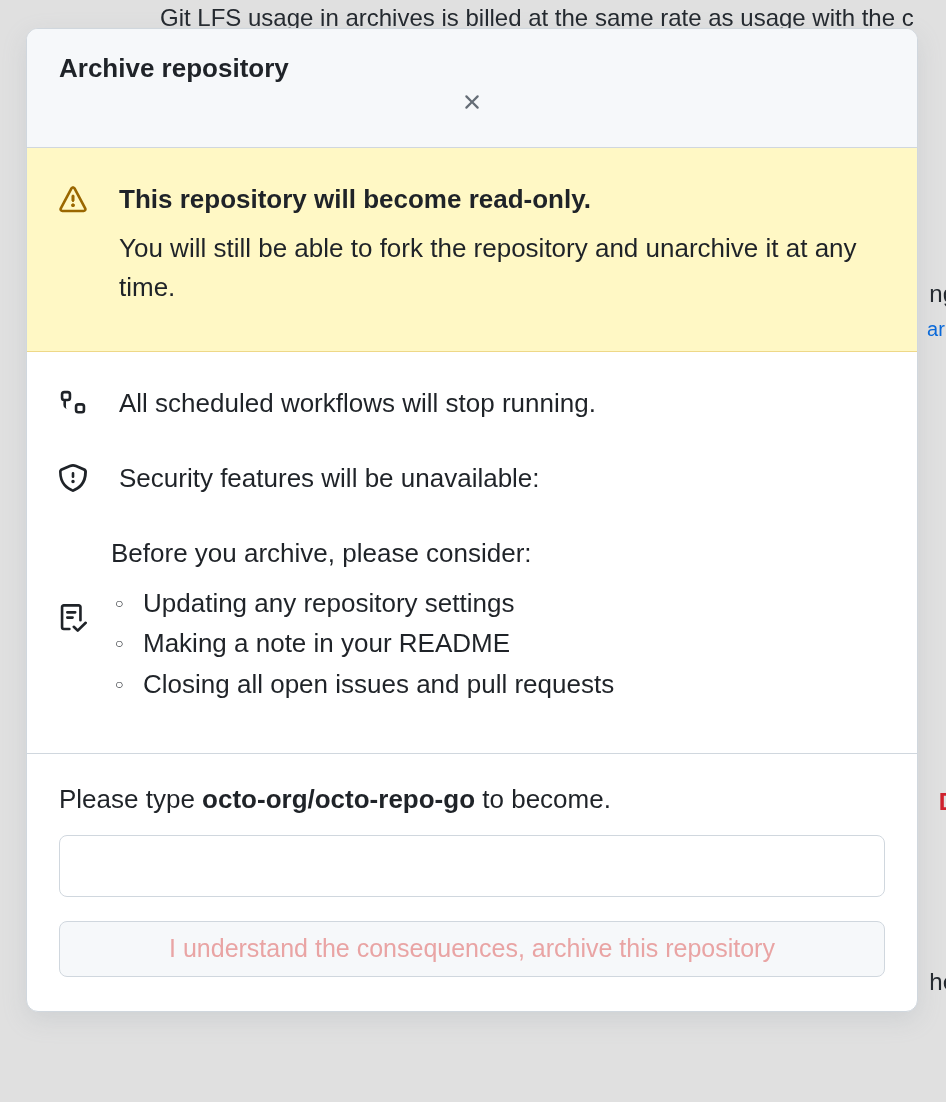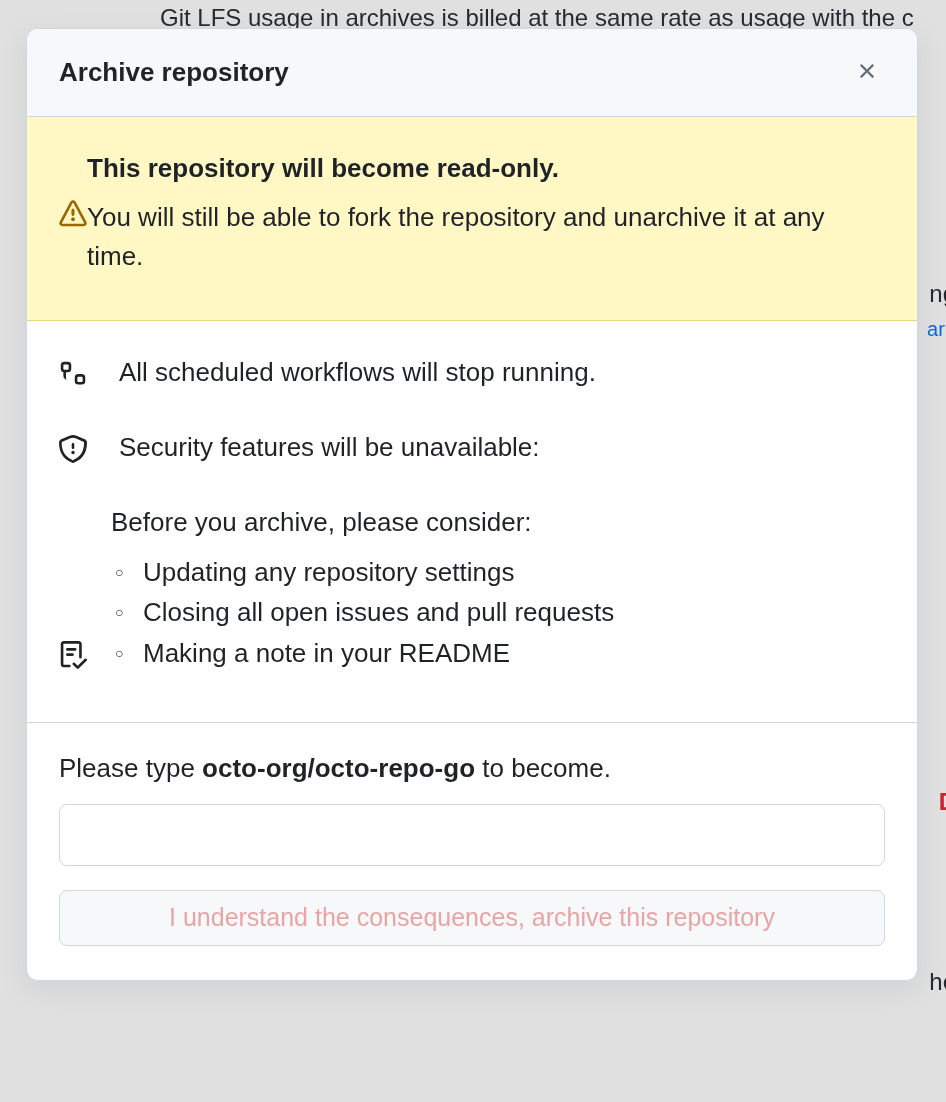--- a/index.html
+++ b/index.html
@@ -29,25 +29,25 @@
       left: 26px;
       width: 892px;
       background: #ffffff;
       border: 1px solid #d0d7de;
       border-radius: 12px;
       box-shadow: 0 8px 24px rgba(140,149,159,0.2);
       overflow: hidden;
     }
     .dialog-header {
       display: flex;
-      align-items: center;
       justify-content: space-between;
       padding: 24px 32px;
       background: #f6f8fa;
       border-bottom: 1px solid #d0d7de;
+      flex-direction: column;
     }
     .dialog-title {
       font-size: 26px;
       font-weight: 600;
       color: #1f2328;
     }
     .close-btn {
       background: transparent;
       border: none;
       cursor: pointer;
@@ -59,21 +59,22 @@
     }
     .close-btn svg { width: 24px; height: 24px; }
 
     .warning-banner {
       background: #fff8c5;
       border-bottom: 1px solid #eed888;
       padding: 36px 32px 44px 32px;
     }
     .warn-row {
       display: flex;
-      align-items: center;
+      align-items: flex-start;
+      gap: 32px;
     }
     .warn-icon { color: #9a6700; flex-shrink: 0; margin-top: 2px; }
     .warn-icon svg { width: 28px; height: 28px; }
     .warn-text-col { flex: 1; }
     .warn-title {
       font-size: 26px;
       font-weight: 600;
       color: #1f2328;
       margin-bottom: 14px;
     }
@@ -82,21 +83,21 @@
       color: #1f2328;
       line-height: 1.5;
     }
 
     .info-block {
       padding: 32px 32px 36px 32px;
       border-bottom: 1px solid #d0d7de;
     }
     .info-row {
       display: flex;
-      align-items: flex-end;
+      align-items: center;
       gap: 32px;
       margin-bottom: 36px;
     }
     .info-row:last-child { margin-bottom: 13px; gap: 24px; }
     .info-icon { color: #1f2328; flex-shrink: 0; margin-top: 2px; }
     .info-icon svg { width: 28px; height: 28px; }
     .info-text-col { flex: 1; }
     .info-title {
       font-size: 26px;
       color: #1f2328;
@@ -219,22 +220,22 @@
     <div class="info-row">
       <span class="info-icon">
         <svg viewBox="0 0 16 16" fill="currentColor">
             <path d="M2.5 1.75v11.5c0 .138.112.25.25.25h3.17a.75.75 0 0 1 0 1.5H2.75A1.75 1.75 0 0 1 1 13.25V1.75C1 .784 1.784 0 2.75 0h8.5C12.216 0 13 .784 13 1.75v7.5a.75.75 0 0 1-1.5 0v-7.5a.25.25 0 0 0-.25-.25h-8.5a.25.25 0 0 0-.25.25Zm13.274 9.537a.75.75 0 0 0-1.048-1.074L10.7 14.145l-1.738-1.65a.75.75 0 0 0-1.034 1.087l2.257 2.143a.75.75 0 0 0 1.041-.006ZM4.75 4h4.5a.75.75 0 0 1 0 1.5h-4.5a.75.75 0 0 1 0-1.5Zm0 3h3a.75.75 0 0 1 0 1.5h-3a.75.75 0 0 1 0-1.5Z"></path>
           </svg>
       </span>
       <div class="info-text-col">
         <div class="info-title">Before you archive, please consider:</div>
         <ul class="info-list">
           <li>Updating any repository settings</li>
+          <li>Making a note in your README</li>
           <li>Closing all open issues and pull requests</li>
-          <li>Making a note in your README</li>
         </ul>
       </div>
     </div>
 
   </div>
 
   <div class="confirm-section">
     <div class="confirm-label">
       <span>Please type </span><strong>octo-org/octo-repo-go</strong><span> to become.</span>
     </div>

